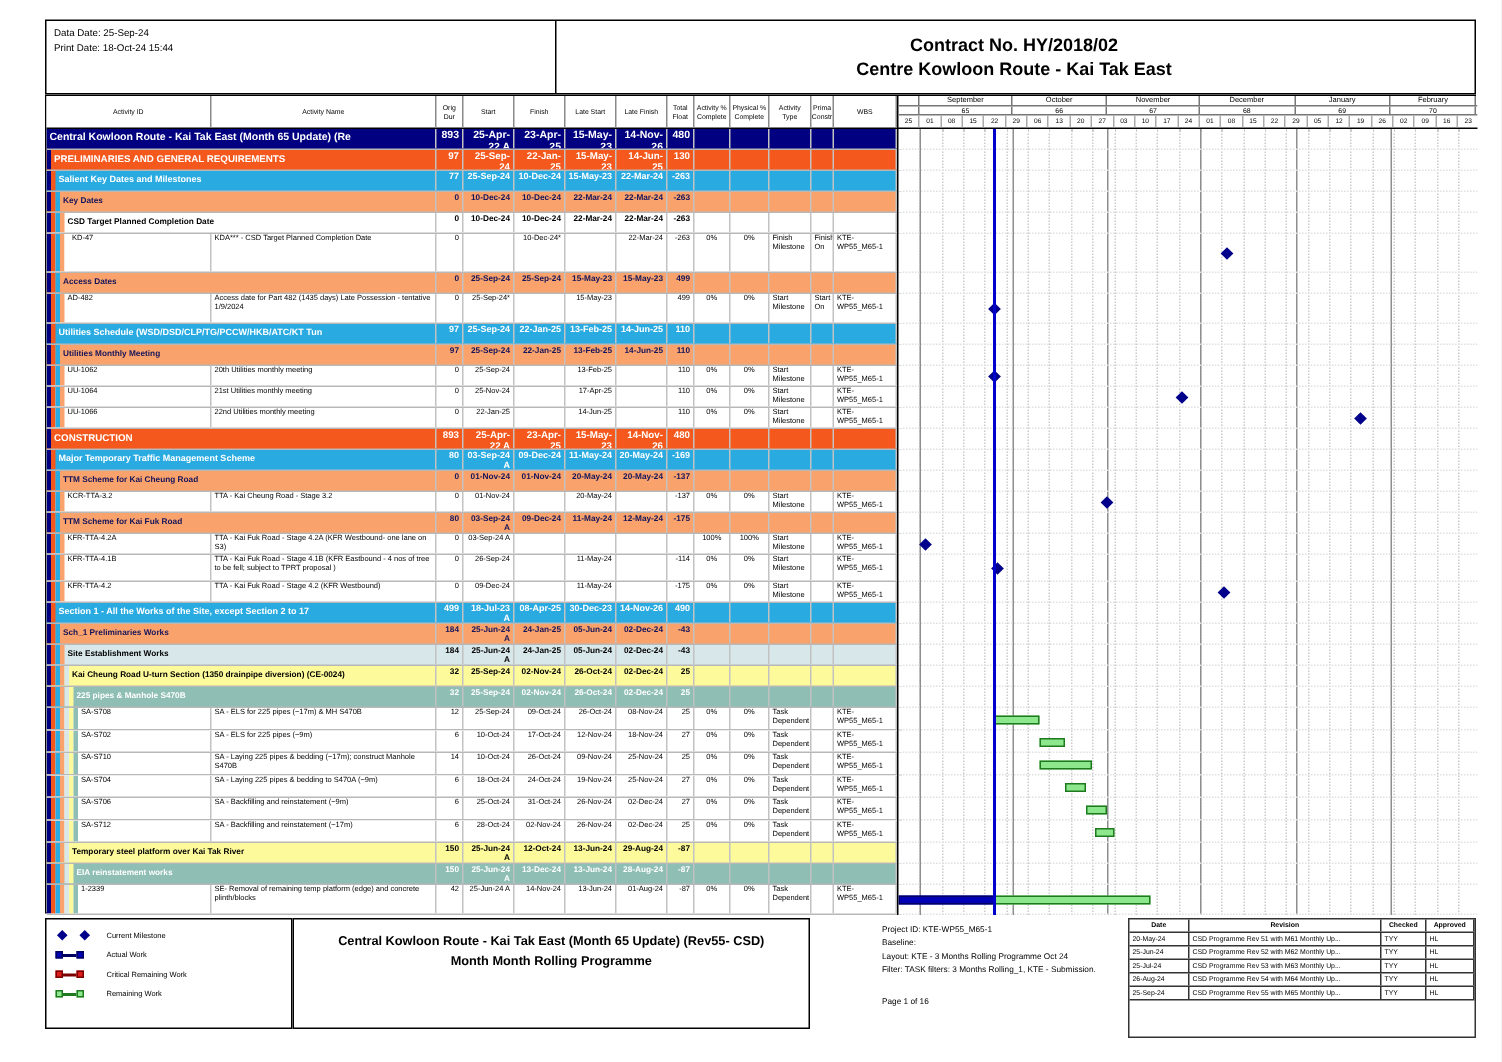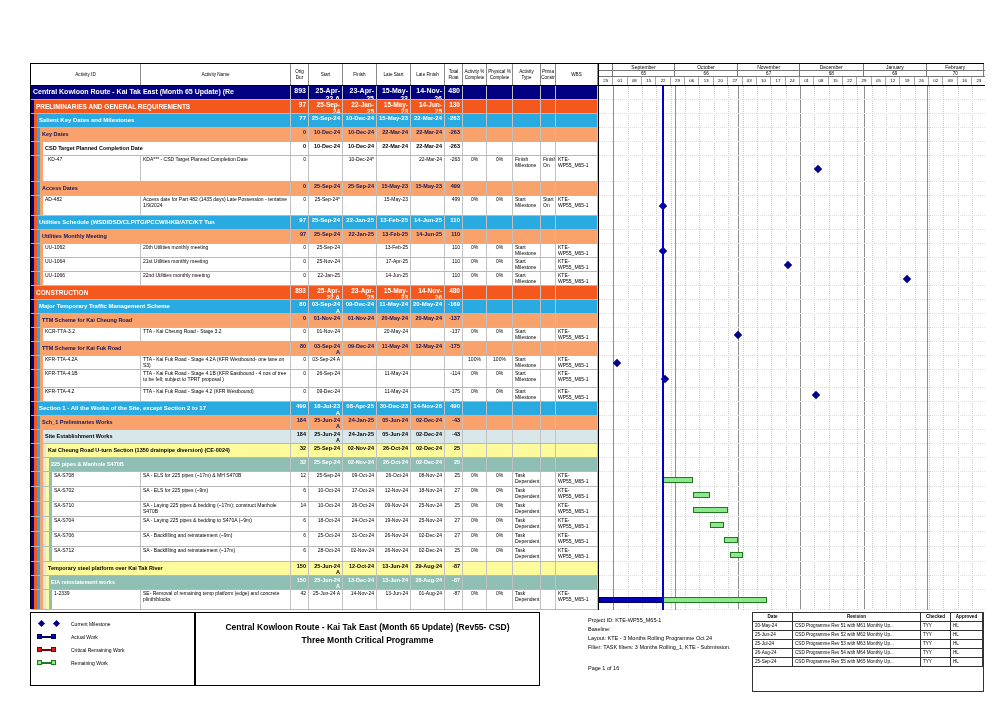--- a/index.html
+++ b/index.html
@@ -61,20 +61,30 @@
   .rrow{display:flex;height:9px;border-bottom:1px solid #333;box-sizing:border-box;}
   .rcell{box-sizing:border-box;border-right:1px solid #333;overflow:hidden;white-space:nowrap;font-size:4.6px;line-height:8px;padding:0 2px;}
   .rhead .rcell{text-align:center;font-weight:bold;}
   .rfill{height:24px;}
 </style>
 </head>
 <body>
 
 <div class="sheet">
 
+  <div class="hdr abs">
+    <div class="hdr-left abs">
+      <div>Data Date: 25-Sep-24</div>
+      <div>Print Date: 18-Oct-24 15:44</div>
+    </div>
+    <div class="hdr-title abs">
+      <div class="t1">Contract No. HY/2018/02</div>
+      <div class="t1">Centre Kowloon Route - Kai Tak East</div>
+    </div>
+  </div>
 
   <div class="frame abs">
     <div id="thead">
         <div class="th" style="width: 110px;">Activity ID</div>
         <div class="th" style="width: 150px;">Activity Name</div>
         <div class="th" style="width: 18px;">Orig Dur</div>
         <div class="th" style="width: 34px;">Start</div>
         <div class="th" style="width: 34px;">Finish</div>
         <div class="th" style="width: 34px;">Late Start</div>
         <div class="th" style="width: 34px;">Late Finish</div>
@@ -906,21 +916,21 @@
             <div class="lin" style="background: rgb(31, 122, 31);"></div>
             <div class="cap" style="background: rgb(141, 231, 141); border: 1px solid rgb(31, 122, 31);"></div>
           </div>
           <div class="lg-label">Remaining Work</div>
         </div>
       </div>
   </div>
 
   <div class="fbox title-box abs">
     <div class="ft">Central Kowloon Route - Kai Tak East (Month 65 Update) (Rev55- CSD)</div>
-    <div class="ft">Three Month Critical Programme</div>
+    <div class="ft">Month Month Rolling Programme</div>
   </div>
 
   <div class="pinfo abs">
     <div>Project ID: KTE-WP55_M65-1</div>
     <div>Baseline:</div>
     <div>Layout: KTE - 3 Months Rolling Programme Oct 24</div>
     <div>Filter: TASK filters: 3 Months Rolling_1, KTE - Submission.</div>
     <div class="pg">Page 1 of 16</div>
   </div>
 

